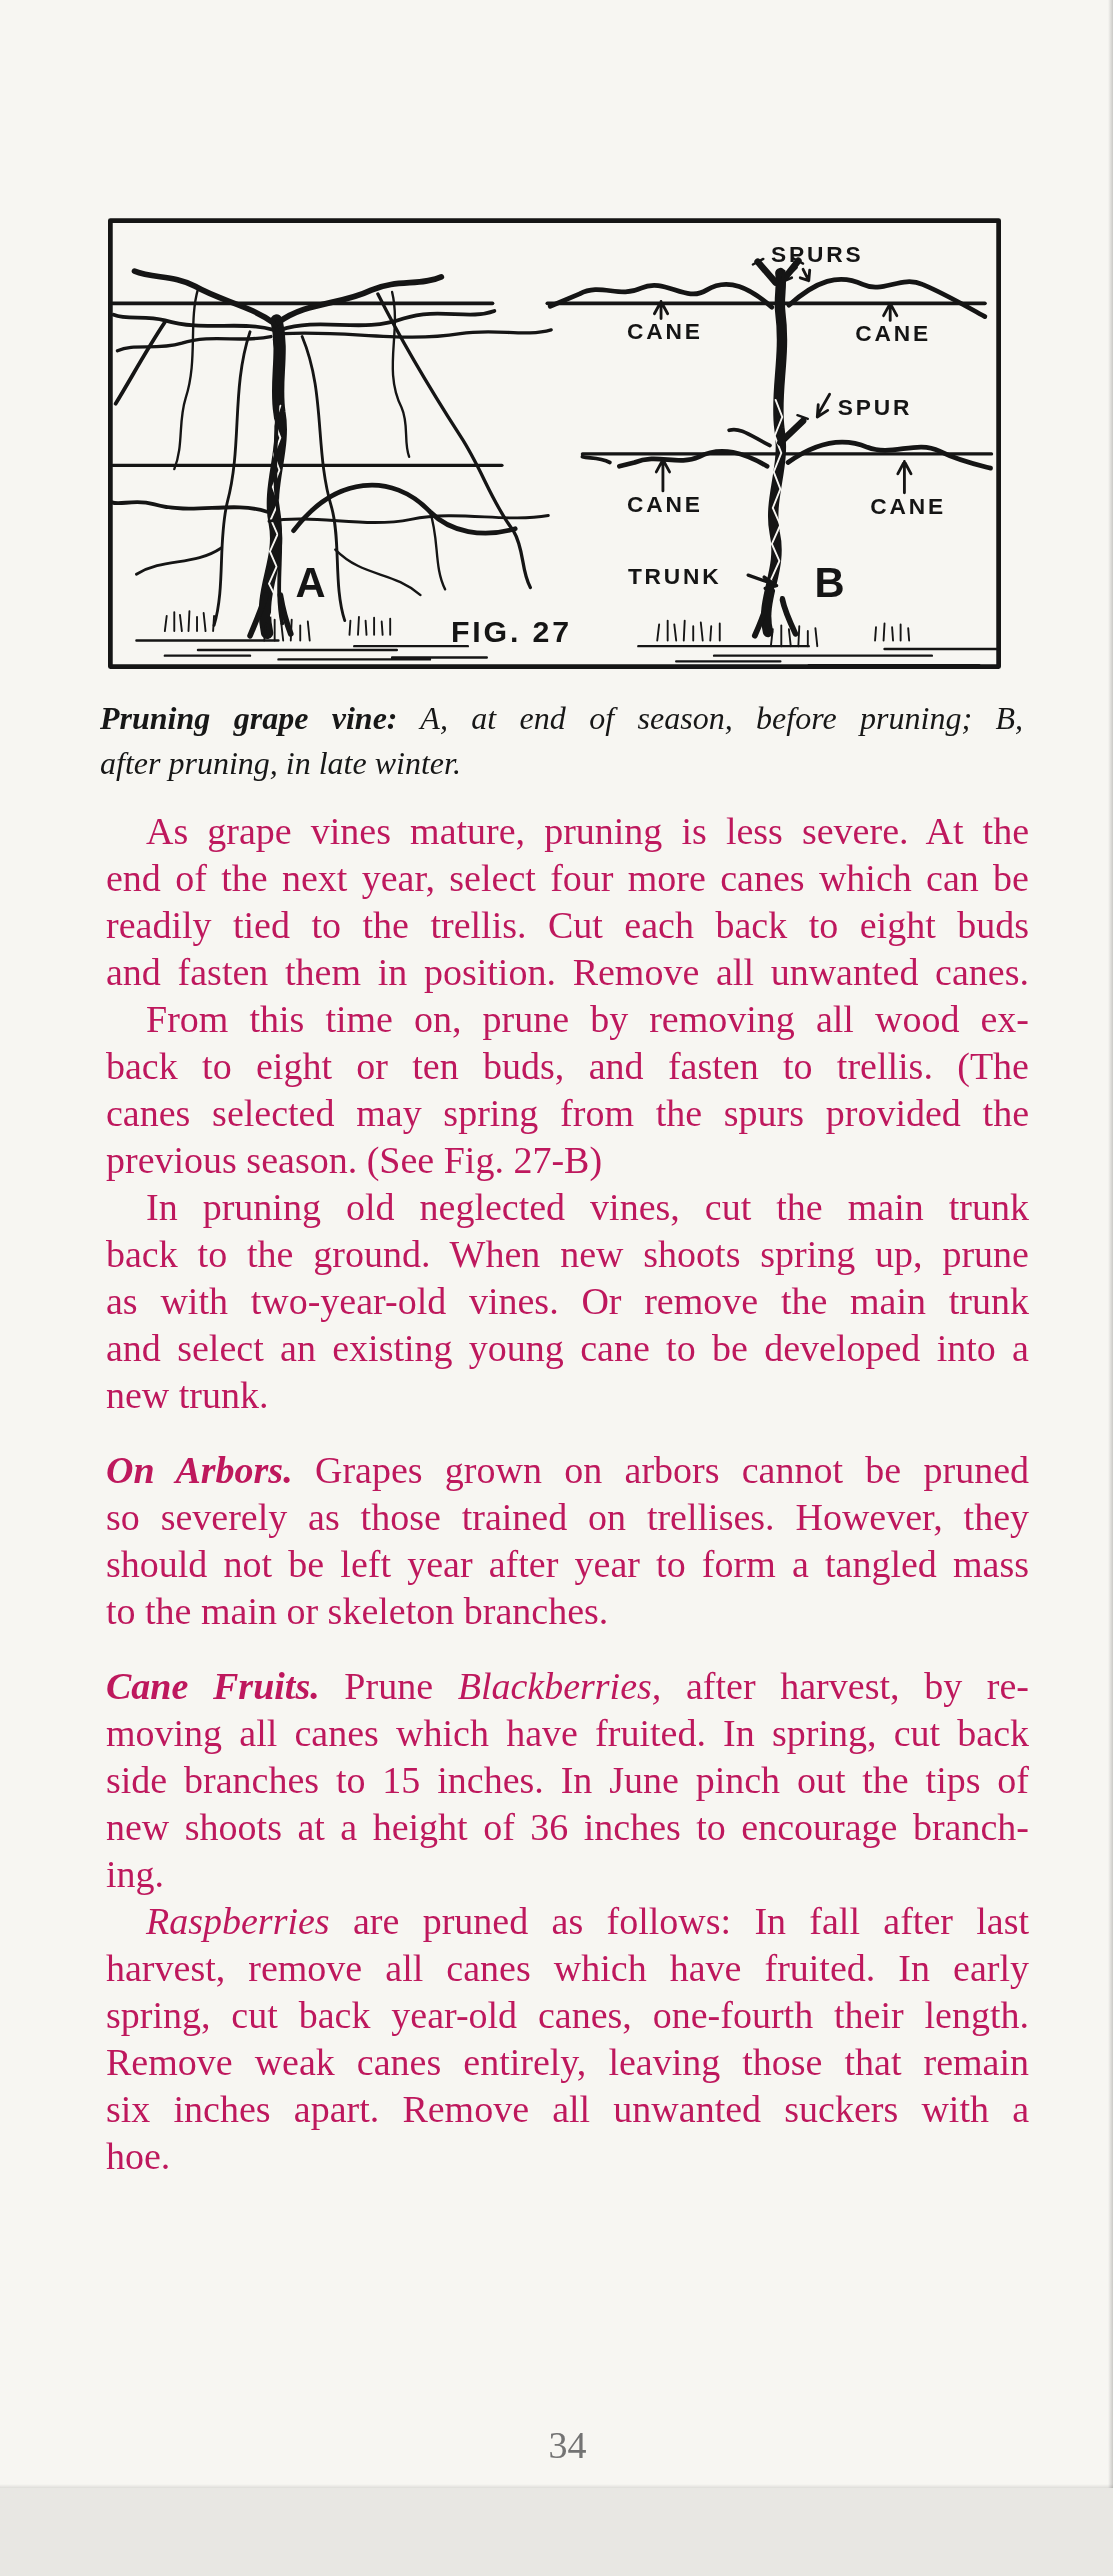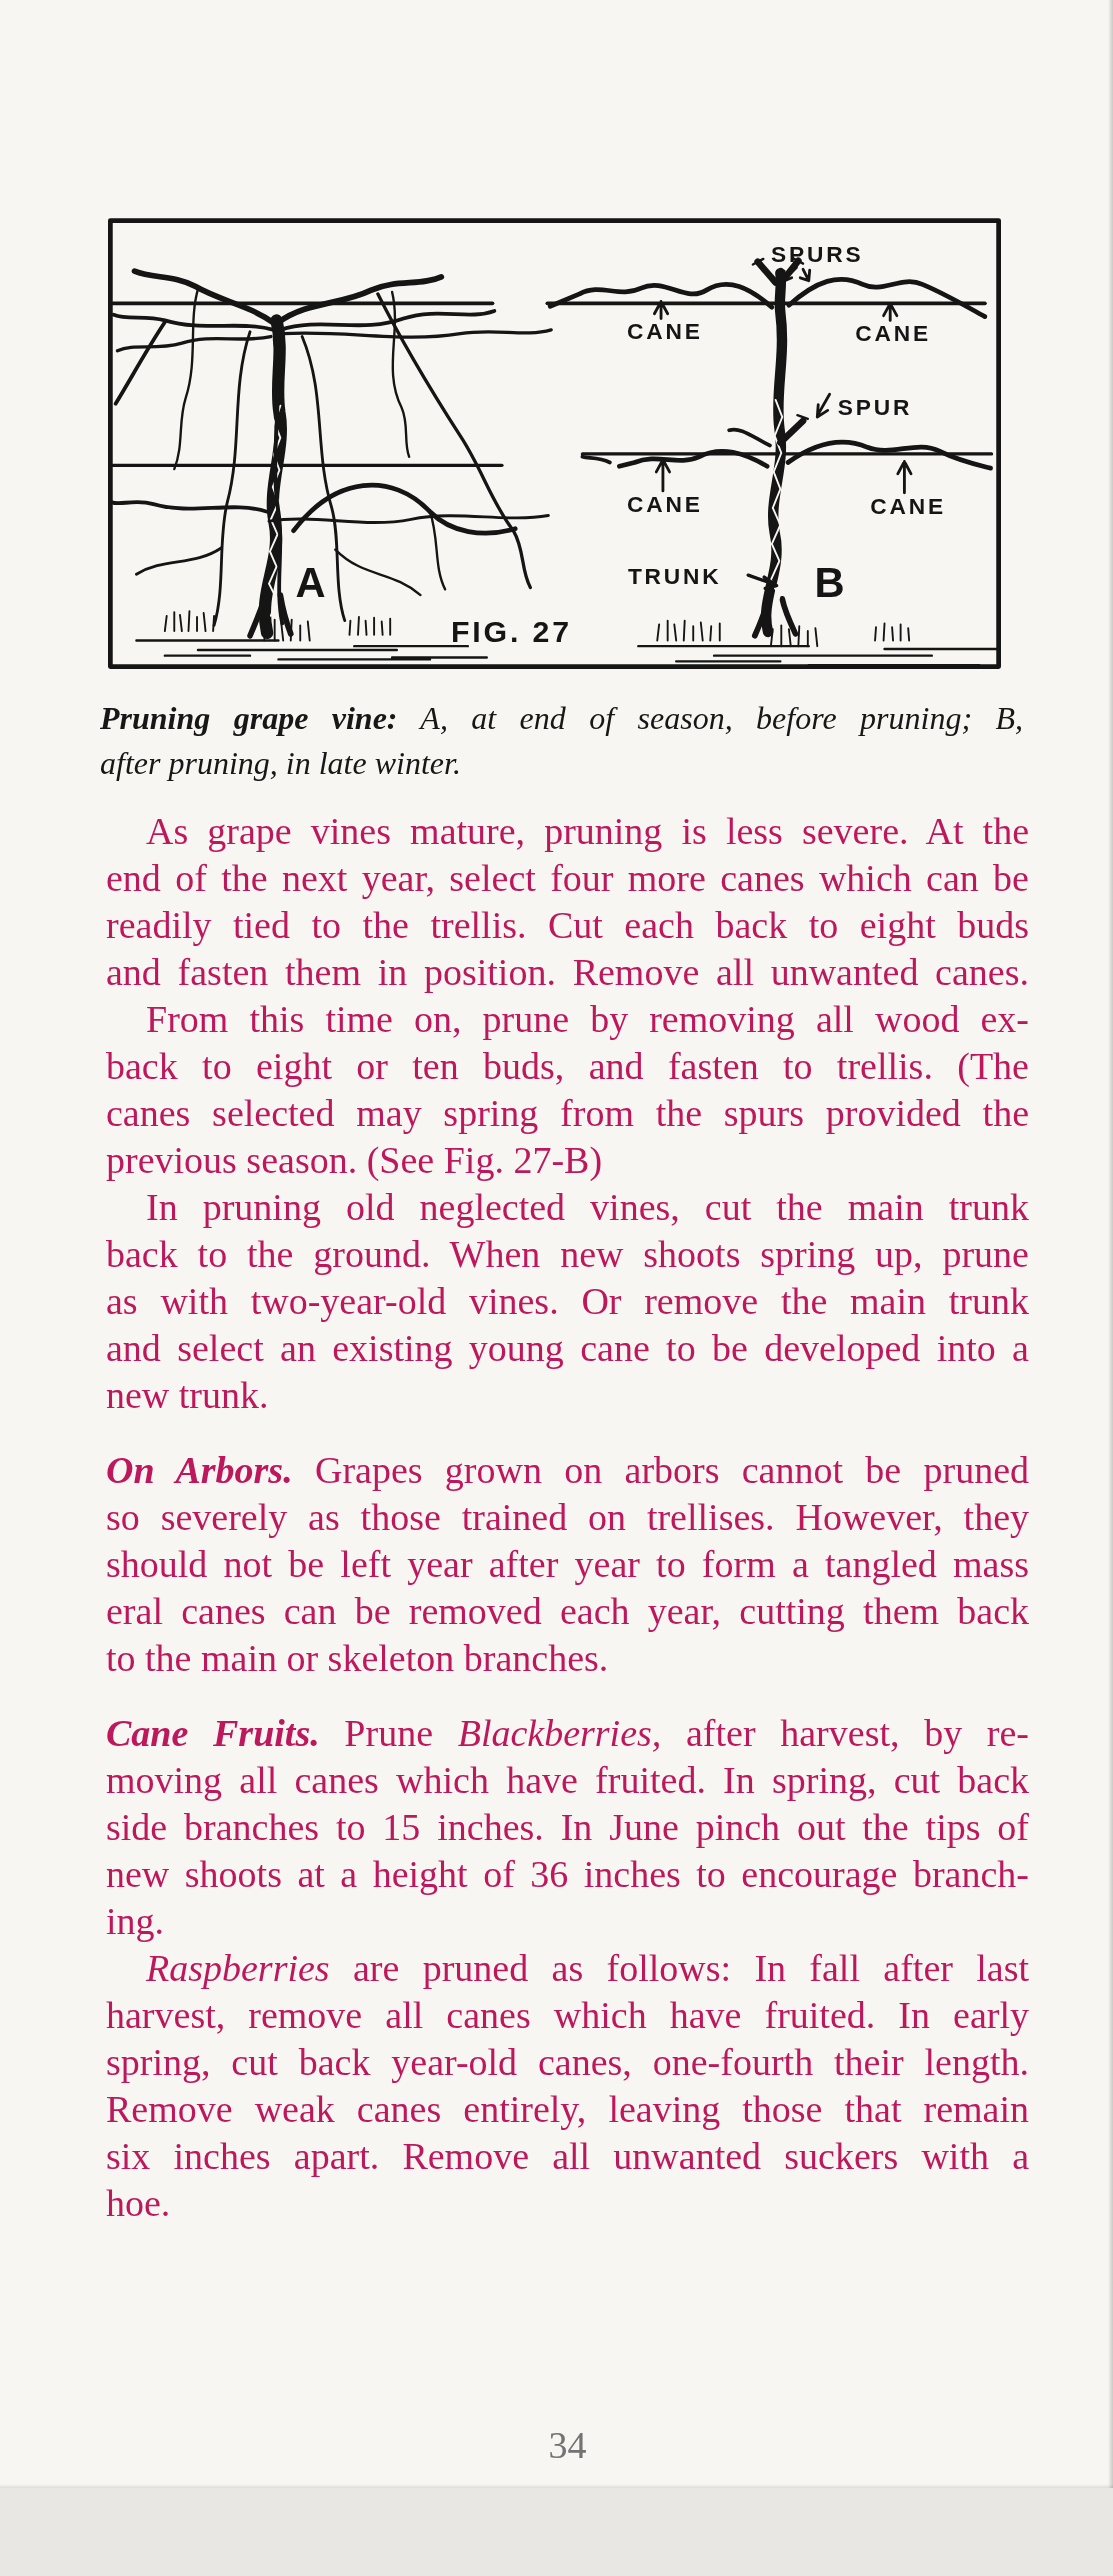--- a/index.html
+++ b/index.html
@@ -183,21 +183,20 @@
         <div class="tline just ind"><span class="r-n">In pruning old neglected vines, cut the main trunk</span></div>
         <div class="tline just"><span class="r-n">back to the ground. When new shoots spring up, prune</span></div>
         <div class="tline just"><span class="r-n">as with two-year-old vines. Or remove the main trunk</span></div>
         <div class="tline just"><span class="r-n">and select an existing young cane to be developed into a</span></div>
         <div class="tline"><span class="r-n">new trunk.</span></div>
       </div>
       <div class="para section">
         <div class="tline just"><span class="r-bi">On Arbors.</span><span class="r-n"> Grapes grown on arbors cannot be pruned</span></div>
         <div class="tline just"><span class="r-n">so severely as those trained on trellises. However, they</span></div>
         <div class="tline just"><span class="r-n">should not be left year after year to form a tangled mass</span></div>
-        <div class="tline just"><span class="r-n">eral canes can be removed each year, cutting them back</span></div>
         <div class="tline"><span class="r-n">to the main or skeleton branches.</span></div>
       </div>
       <div class="para section">
         <div class="tline just"><span class="r-bi">Cane Fruits.</span><span class="r-n"> Prune </span><span class="r-i">Blackberries,</span><span class="r-n"> after harvest, by re-</span></div>
         <div class="tline just"><span class="r-n">moving all canes which have fruited. In spring, cut back</span></div>
         <div class="tline just"><span class="r-n">side branches to 15 inches. In June pinch out the tips of</span></div>
         <div class="tline just"><span class="r-n">new shoots at a height of 36 inches to encourage branch-</span></div>
         <div class="tline"><span class="r-n">ing.</span></div>
       </div>
       <div class="para">

